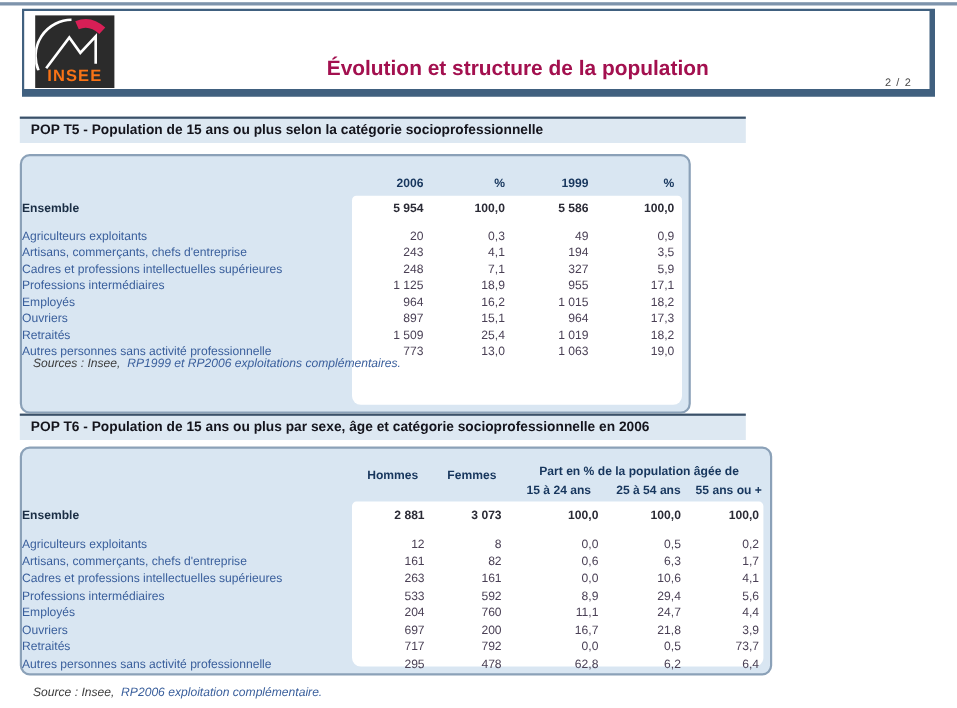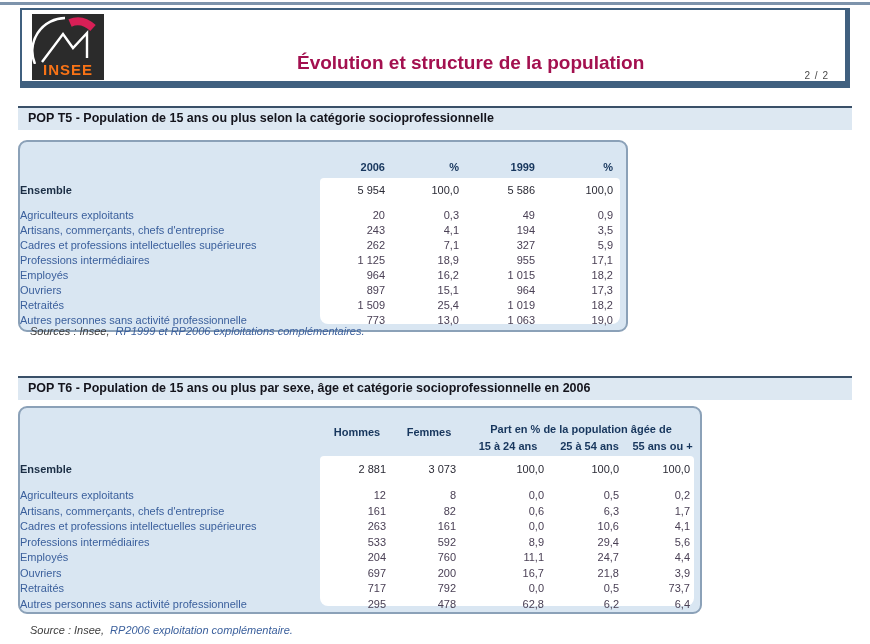--- a/index.html
+++ b/index.html
@@ -24,34 +24,34 @@
   }
   .hdr-text{position:absolute;left:98px;top:5px;line-height:1.15;}
   .commune{font-size:15px;font-weight:bold;color:#17375d;}
   .code{font-size:13px;color:#7189a6;margin-top:2px;}
   .brand{font-size:15px;font-weight:bold;color:#932045;margin-top:9px;}
   .title{position:absolute;left:275px;top:42px;font-size:19px;font-weight:bold;color:#a3104f;}
   .pagenum{position:absolute;right:16px;top:60px;font-size:10px;color:#4a4a4a;letter-spacing:1px;}
 
   
   .section{
-    position:absolute;left:18px;width:834px;height:24px;box-sizing:border-box;
+    position:absolute;left:18px;width:660px;height:24px;box-sizing:border-box;
     background:#dde8f2;border-top:2px solid #3a5068;
     font-size:12.5px;font-weight:bold;color:#14141c;
     line-height:21px;padding-left:10px;white-space:nowrap;
   }
   .s1{top:106px;}
   .s2{top:376px;}
 
   
   .panel{
     position:absolute;left:18px;box-sizing:border-box;
     background:#d9e6f2;border:2px solid #8ba1b8;border-radius:9px;
   }
-  .p1{top:140px;width:610px;height:192px;}
+  .p1{top:140px;width:610px;height:236px;}
   .p2{top:406px;width:684px;height:208px;}
   .whitebg{position:absolute;background:#ffffff;z-index:0;right:6px;bottom:6px;border-radius:4px 4px 8px 8px;}
   .wb1{left:300px;top:36px;}
   .wb2{left:300px;top:48px;}
   .panel > div{position:relative;z-index:1;}
   .panel .whitebg{position:absolute;z-index:0;}
 
   .t1-head{display:grid;grid-template-columns:300px 73px 74px 76px 78px;height:36px;align-items:end;}
   .t1-row{display:grid;grid-template-columns:300px 73px 74px 76px 78px;height:15px;line-height:15px;}
   .t2-head{display:grid;grid-template-columns:300px 74px 70px 88px 75px 71px;grid-template-rows:27px 21px;}
@@ -60,21 +60,21 @@
   .hcell{font-size:11px;font-weight:bold;color:#17365d;text-align:right;padding:0 8px 5px 0;}
   .hcell-c{font-size:11px;font-weight:bold;color:#17365d;text-align:center;align-self:center;}
   .ghead{grid-column:4/7;grid-row:1;font-size:11px;font-weight:bold;color:#17365d;text-align:center;align-self:end;padding-top:6px;}
   .gsub{grid-row:2;font-size:11px;font-weight:bold;color:#17365d;text-align:center;align-self:center;}
 
   .lbl{font-size:11px;color:#3a5f9c;padding-left:0;white-space:nowrap;overflow:hidden;}
   .num{font-size:11px;color:#4a4055;text-align:right;padding-right:8px;}
   .total-row{height:24px;line-height:24px;}
   .t2-total{height:26px;line-height:26px;}
   .total-row .lbl,.t2-total .lbl{font-weight:bold;color:#1b2e45;}
-  .total-row .num,.t2-total .num{font-weight:normal;color:#2a2a35;}
+  .total-row .num,.t2-total .num{font-weight:bold;color:#2a2a35;}
   .gap{margin-top:6px;}
 
   
   .source{position:absolute;left:30px;font-size:11px;font-style:italic;white-space:pre;}
   .src1{top:325px;}
   .src2{top:624px;}
   .sp{color:#3c3c3c;}
   .sr{color:#3a5f9c;}
 </style>
 </head>
@@ -127,21 +127,21 @@
   </div>
   <div class="t1-row">
     <div class="lbl">Artisans, commerçants, chefs d'entreprise</div>
     <div class="num">243</div>
     <div class="num">4,1</div>
     <div class="num">194</div>
     <div class="num">3,5</div>
   </div>
   <div class="t1-row">
     <div class="lbl">Cadres et professions intellectuelles supérieures</div>
-    <div class="num">262</div>
+    <div class="num">248</div>
     <div class="num">7,1</div>
     <div class="num">327</div>
     <div class="num">5,9</div>
   </div>
   <div class="t1-row">
     <div class="lbl">Professions intermédiaires</div>
     <div class="num">1 125</div>
     <div class="num">18,9</div>
     <div class="num">955</div>
     <div class="num">17,1</div>

